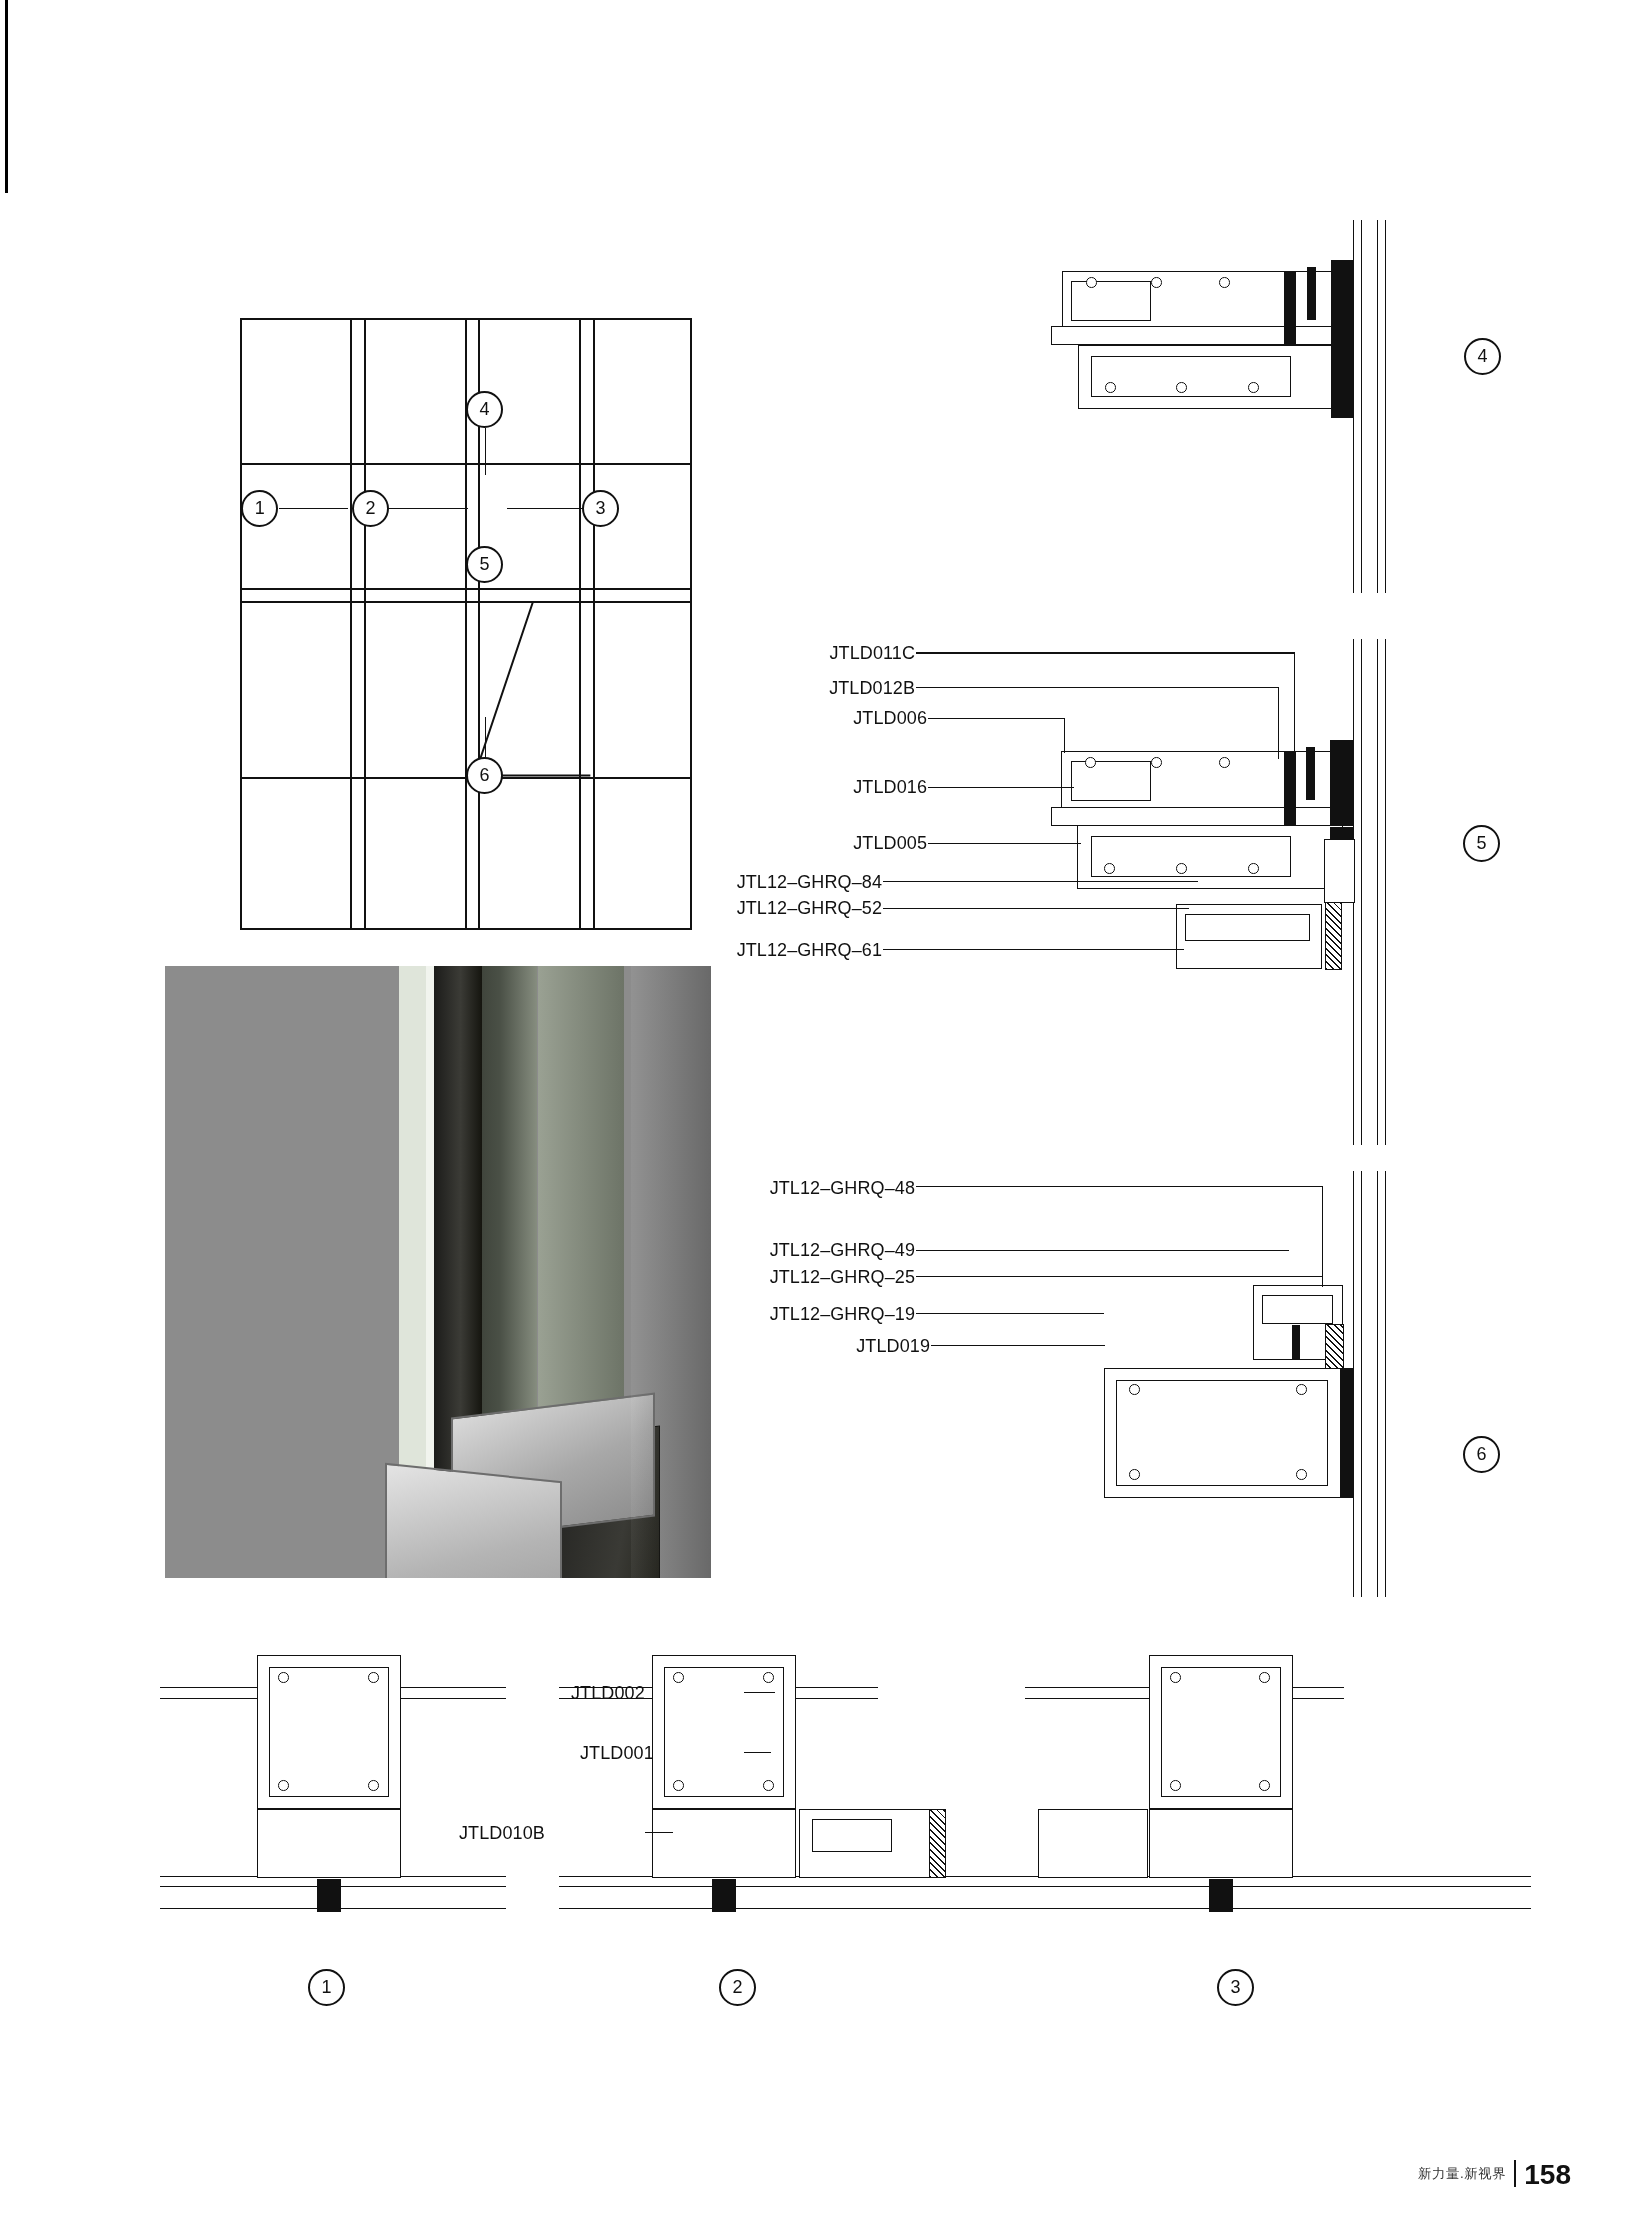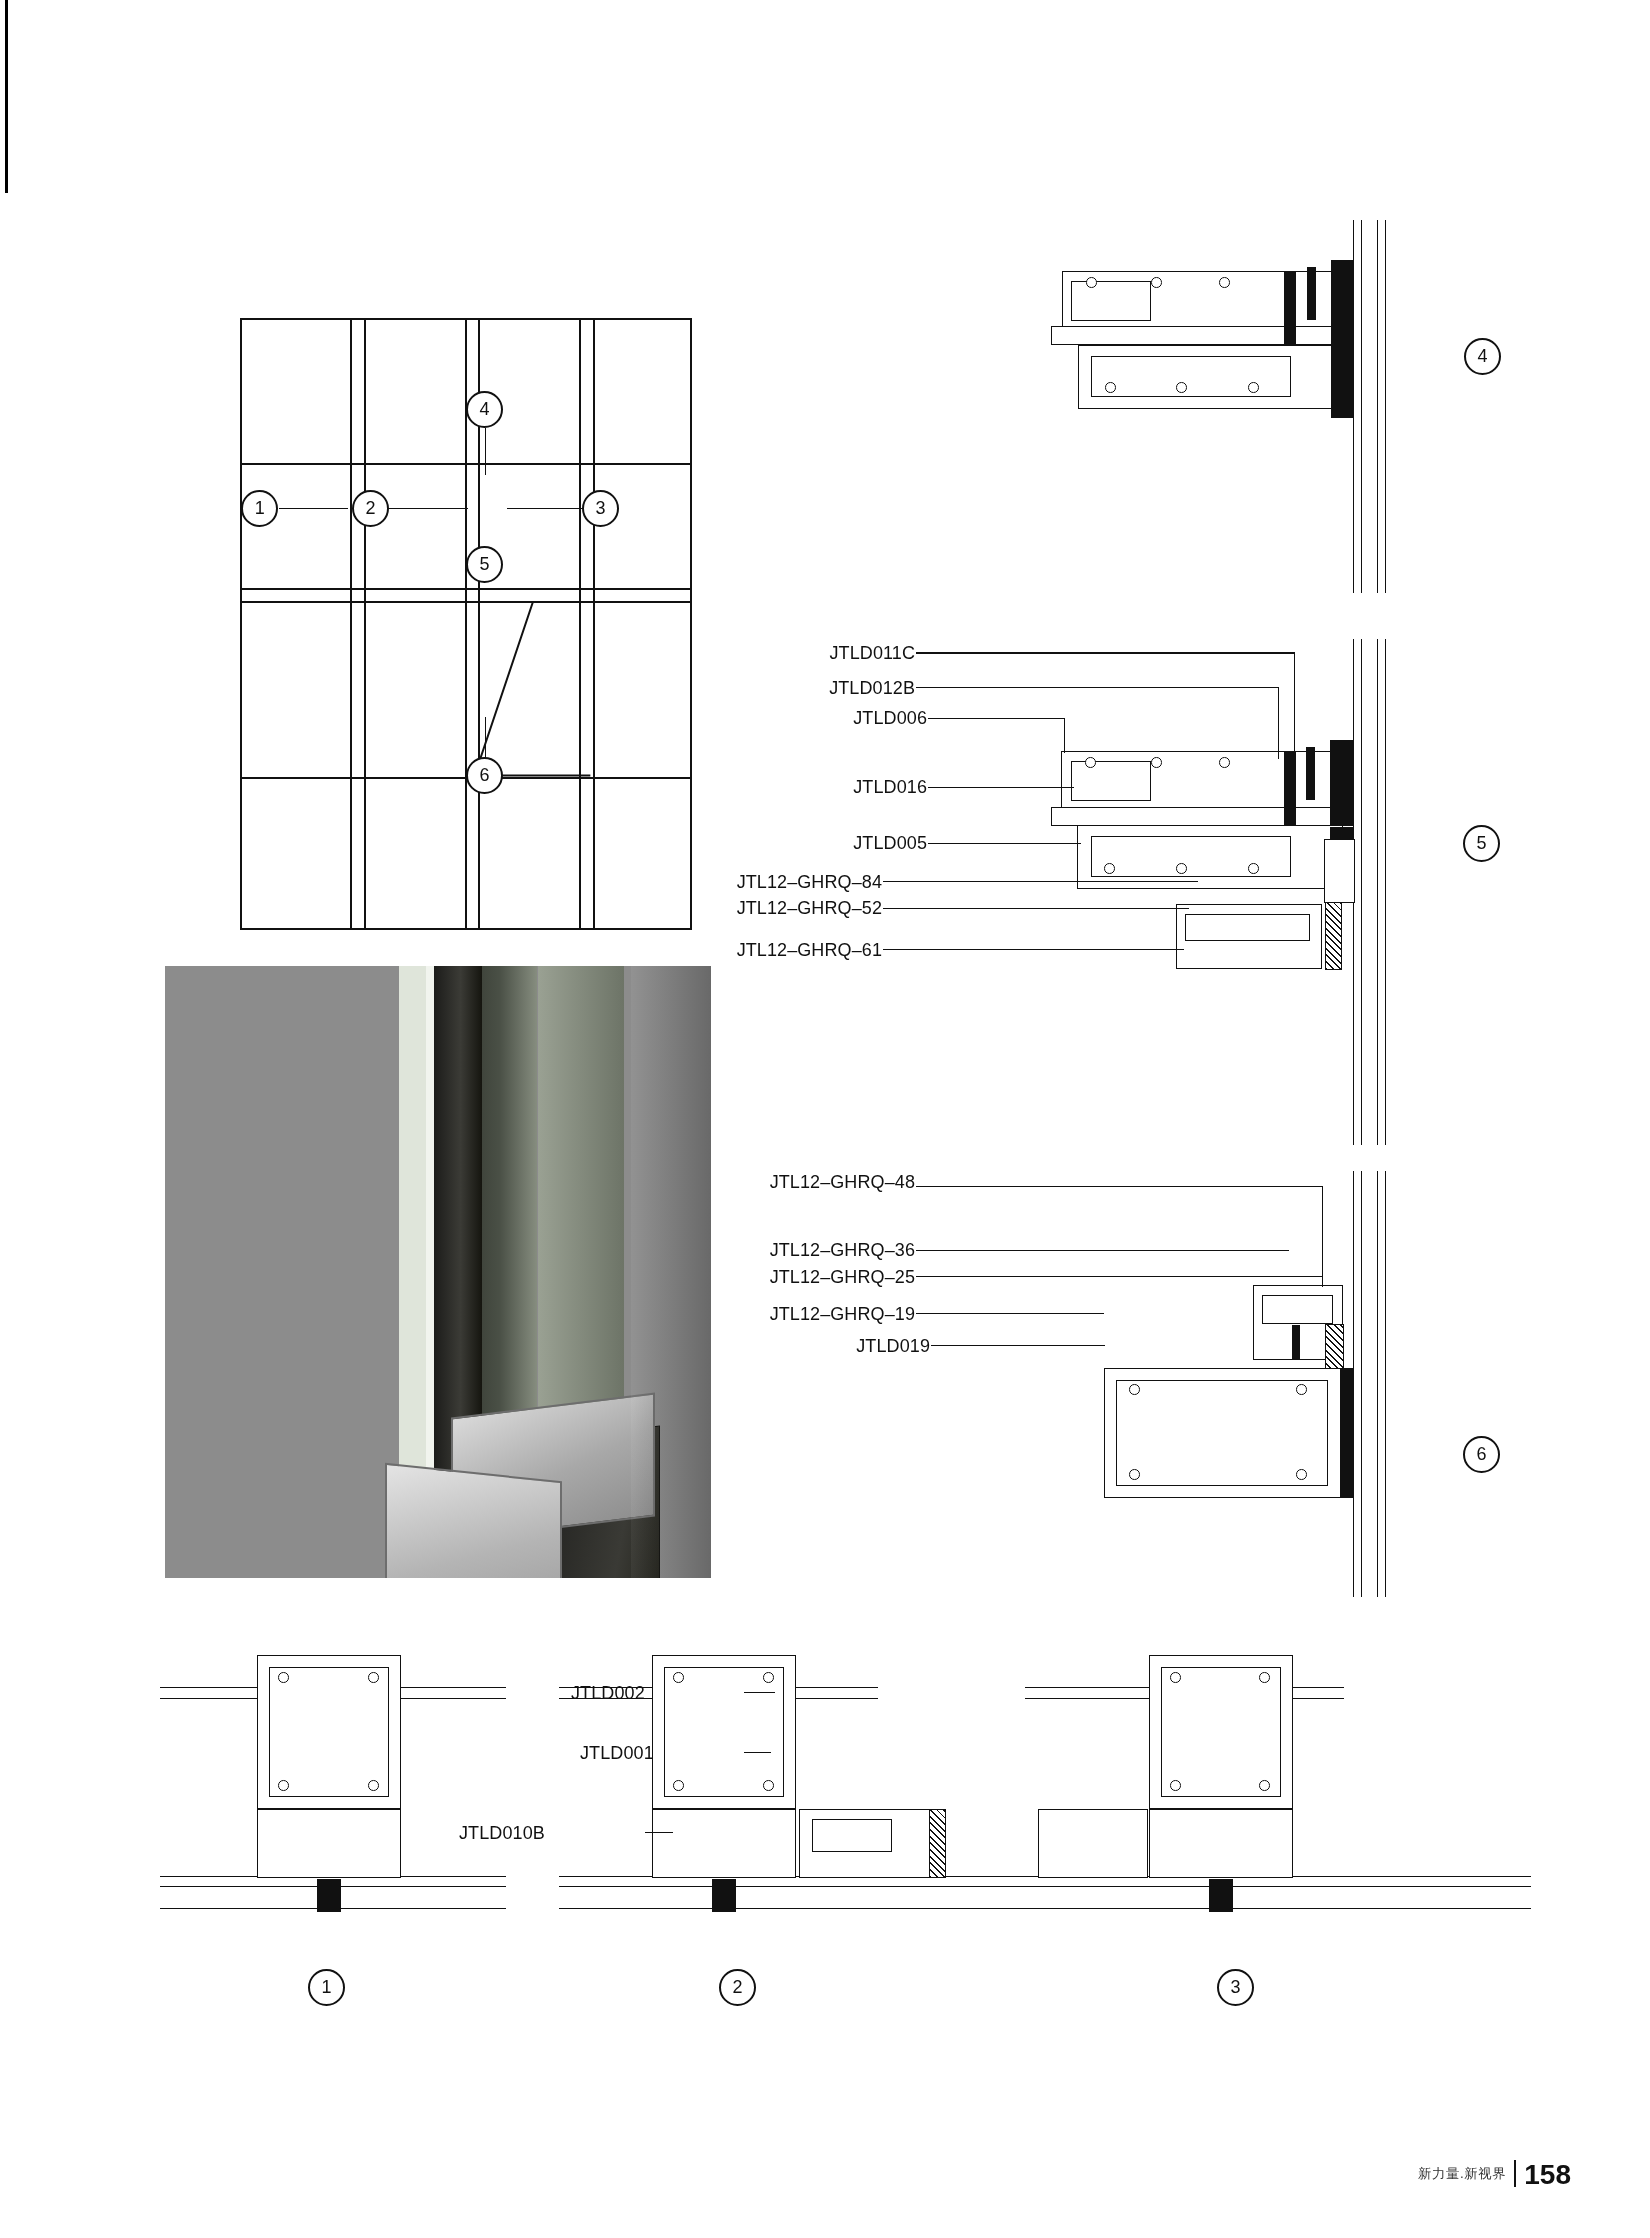--- a/index.html
+++ b/index.html
@@ -345,22 +345,22 @@
   <div class="screw" style="left:478px; top:298px;"></div>
   <div class="gasket" style="left:523px; top:197px; width:13.3px; height:130px;"></div>
 
   <div class="det-line h" style="left:98px; top:14.6px;  width:407px;"></div>
   <div class="det-line v" style="left:504px; top:14.6px;  height:101px;"></div>
   <div class="det-line h" style="left:98px; top:79px; width:373px;"></div>
   <div class="det-line h" style="left:98px; top:105px; width:406px;"></div>
   <div class="det-line h" style="left:98px; top:142px; width:188px;"></div>
   <div class="det-line h" style="left:113px; top:174px; width:174px;"></div>
 
-  <div class="label right" style="left:97px; top:1px;">JTL12–GHRQ–48</div>
-  <div class="label right" style="left:97px; top:69px;">JTL12–GHRQ–36</div>
+  <div class="label right" style="left:97px; top:7px;">JTL12–GHRQ–48</div>
+  <div class="label right" style="left:97px; top:69px;">JTL12–GHRQ–49</div>
   <div class="label right" style="left:97px; top:96px;">JTL12–GHRQ–25</div>
   <div class="label right" style="left:97px; top:133px;">JTL12–GHRQ–19</div>
   <div class="label right" style="left:112px; top:165px;">JTLD019</div>
 
   <div class="callout" style="left:645px; top:265px;">6</div>
 </div>
 
 <div class="bottom-detail" style="left:160px; top:1643px; width:346px; height:306px;">
   <div class="det-line h" style="left:0;   top:44px;  width:346px;"></div>
   <div class="det-line h" style="left:0;   top:55px;  width:346px;"></div>

